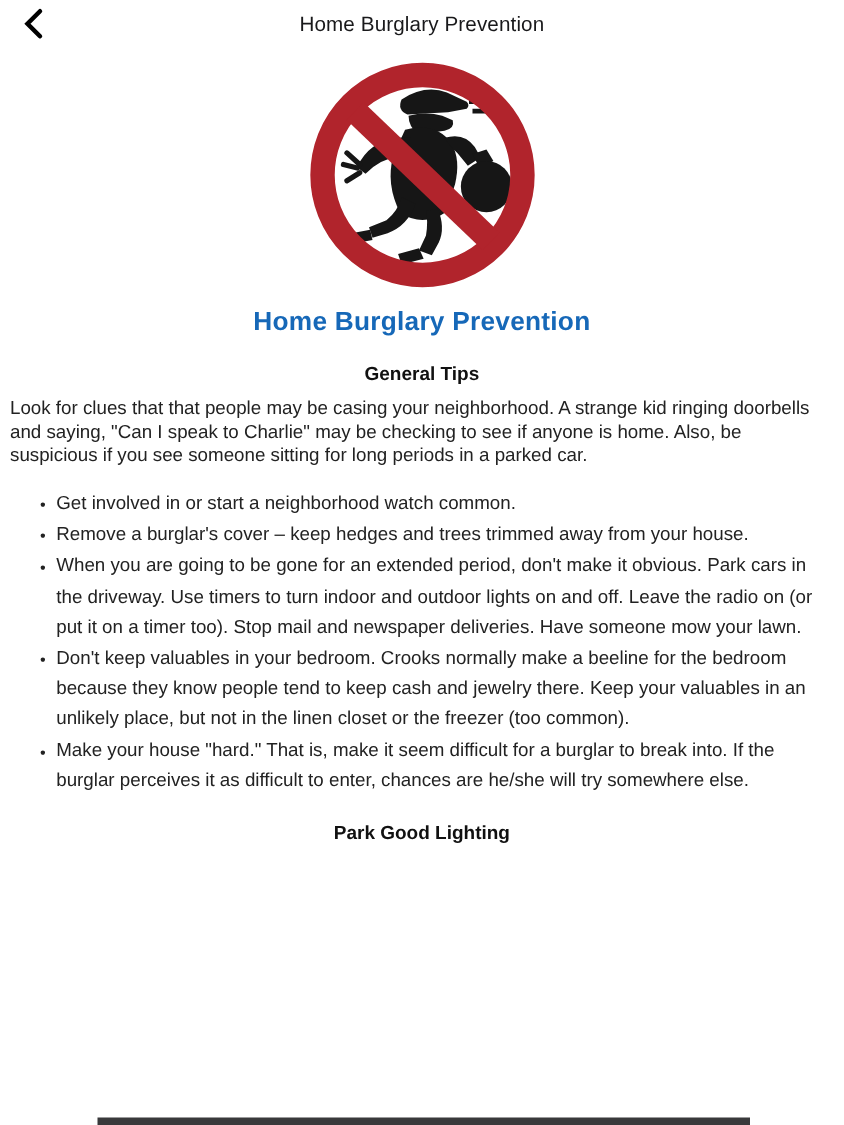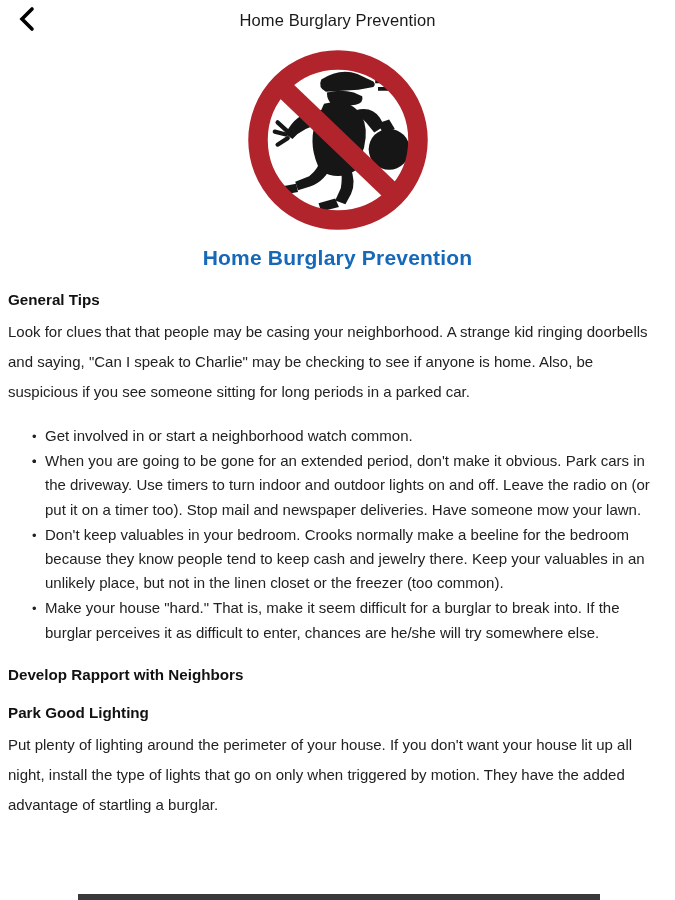--- a/index.html
+++ b/index.html
@@ -19,22 +19,22 @@
     letter-spacing:0.1px;
   }
   
   .icon-wrap { display:flex; justify-content:center; margin-top:9px; }
   
   .article-title {
     text-align:center; color:#1668b8; font-size:21px; font-weight:bold;
     margin:13px 0 0 0; letter-spacing:0.2px;
   }
   main { padding:0 8px; }
-  h2.section-heading { font-size:15.2px; font-weight:bold; color:#111111; margin:21px 0 9px 0; }
-  p.body-text { font-size:15px; line-height:30px; margin:0 0 15px 0; color:#222222; }
+  h2.section-heading { font-size:15.2px; font-weight:bold; color:#111111; margin:21px 0 9px 0;text-align:center; }
+  p.body-text { font-size:15px; line-height:19px; margin:0 0 15px 0; color:#222222; }
   ul.tips-list { list-style:none; margin:17px 0 14px 0; padding:0 0 0 24px; }
   ul.tips-list li {
     font-size:15px; line-height:24.2px; color:#222222;
     position:relative; padding-left:13px; margin-bottom:1px;
   }
   ul.tips-list li .dot {
     position:absolute; left:0; top:1px; font-size:13px; color:#222222;
   }
   
   .cutbar {
@@ -94,31 +94,29 @@
     </svg>
   </div>
 
   <h1 class="article-title">Home Burglary Prevention</h1>
 
   <section>
     <h2 class="section-heading">General Tips</h2>
     <p class="body-text">Look for clues that that people may be casing your neighborhood. A strange kid ringing doorbells and saying, "Can I speak to Charlie" may be checking to see if anyone is home. Also, be suspicious if you see someone sitting for long periods in a parked car.</p>
     <ul class="tips-list">
       <li><span class="dot">•</span><span>Get involved in or start a neighborhood watch common.</span></li>
-      <li><span class="dot">•</span></li>
+      <li><span class="dot">•</span><span>Remove a burglar's cover – keep hedges and trees trimmed away from your house.</span></li>
       <li><span class="dot">•</span><span>When you are going to be gone for an extended period, don't make it obvious. Park cars in the driveway. Use timers to turn indoor and outdoor lights on and off. Leave the radio on (or put it on a timer too). Stop mail and newspaper deliveries. Have someone mow your lawn.</span></li>
       <li><span class="dot">•</span><span>Don't keep valuables in your bedroom. Crooks normally make a beeline for the bedroom because they know people tend to keep cash and jewelry there. Keep your valuables in an unlikely place, but not in the linen closet or the freezer (too common).</span></li>
       <li><span class="dot">•</span><span>Make your house "hard." That is, make it seem difficult for a burglar to break into. If the burglar perceives it as difficult to enter, chances are he/she will try somewhere else.</span></li>
     </ul>
   </section>
 
   <section>
-    <h2 class="section-heading">Develop Rapport with Neighbors</h2>
   </section>
 
   <section>
     <h2 class="section-heading">Park Good Lighting</h2>
-    <p class="body-text">Put plenty of lighting around the perimeter of your house. If you don't want your house lit up all night, install the type of lights that go on only when triggered by motion. They have the added advantage of startling a burglar.</p>
   </section>
 
 </main>
 
 <div class="cutbar"></div>
 
 </body></html>

